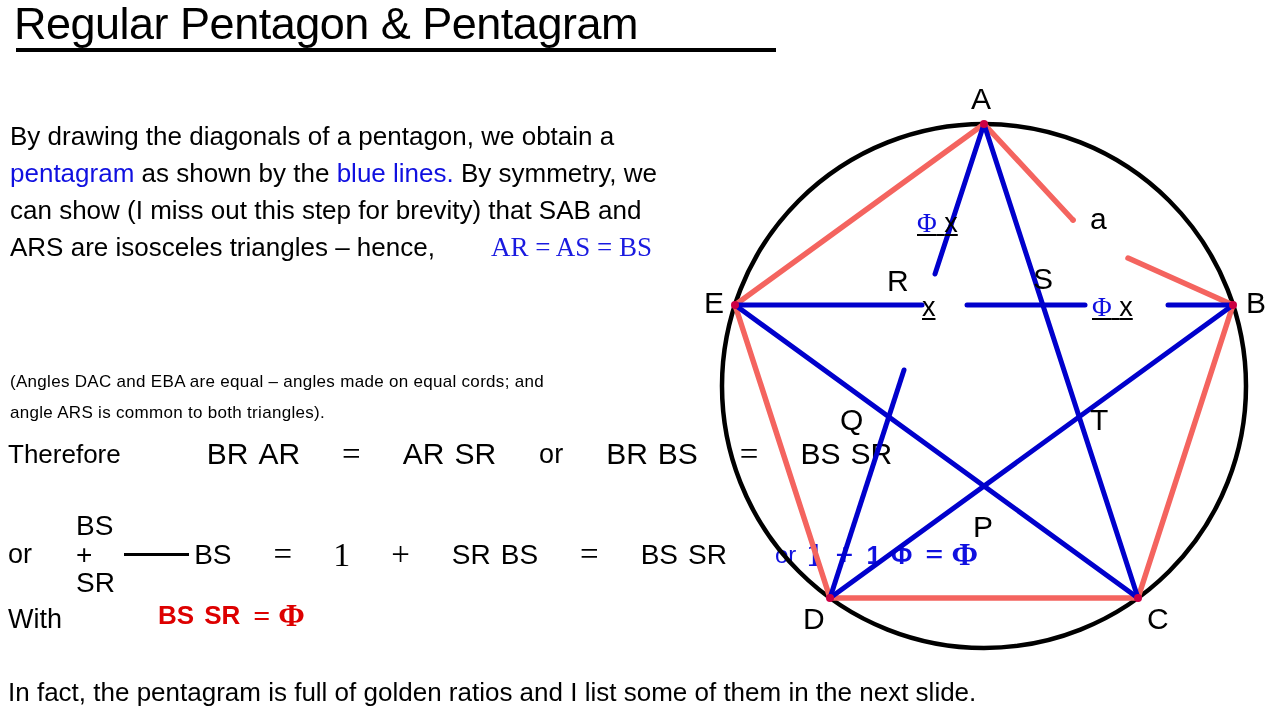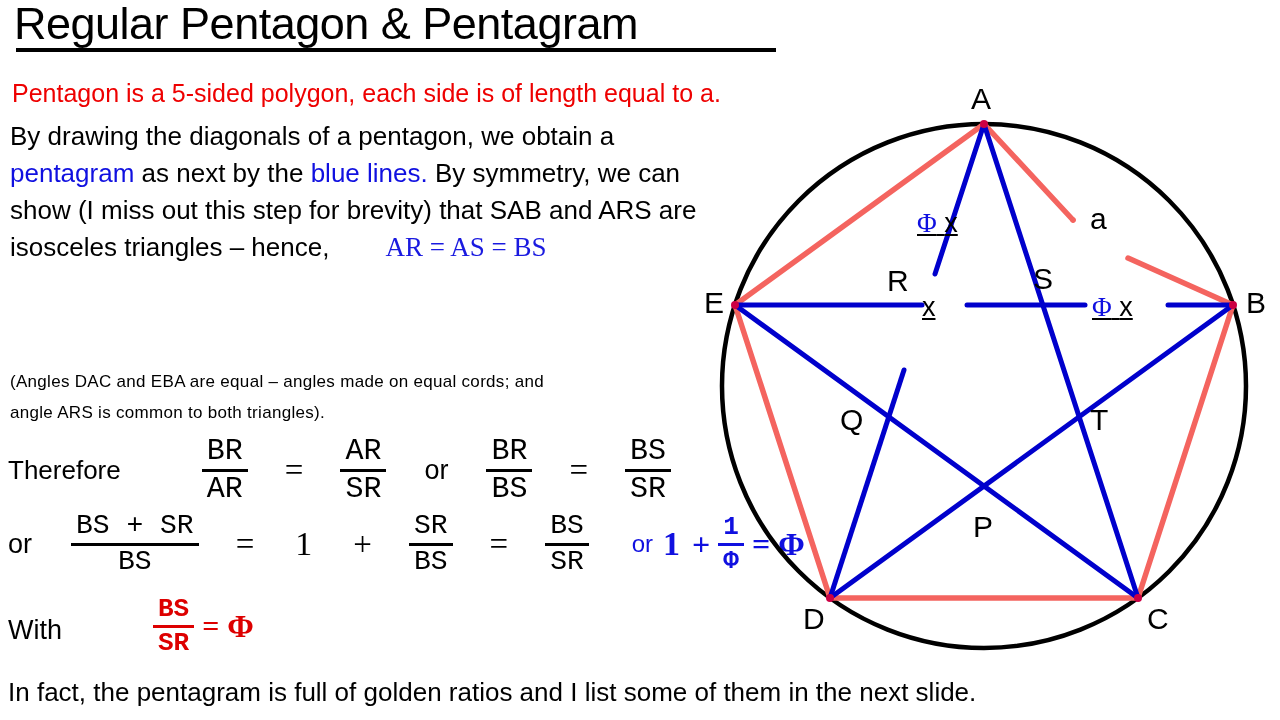--- a/index.html
+++ b/index.html
@@ -58,22 +58,22 @@
     position:absolute;left:10px;top:366px;
     width:690px;
     font-size:17px;line-height:31px;
     letter-spacing:0.3px;
   }
 
   
   .mathrow{position:absolute;display:flex;align-items:center;gap:29px;}
   .word{font-size:26px;font-family:"Liberation Sans",sans-serif;}
   .frac{
-    display:inline-flex;flex-direction:column;align-items:center;
-    font-family:Liberation Mono, monospace;
+    display:inline-flex;flex-direction:row;align-items:center;
+    font-family:Liberation Sans, sans-serif;
     line-height:1.02;
     vertical-align:middle;
   }
   .frac .num{padding:0 5px;}
   .frac .bar{
     display:block;width:100%;height:3px;background:currentColor;
     margin:2px 0;
   }
   .frac .den{padding:0 5px;}
   .op{font-family:"Liberation Serif", serif;padding:0 8px;}
@@ -125,24 +125,23 @@
   .figlabel .bphi{color:#1010e0;font-family:"Liberation Serif",serif;}
 </style>
 </head>
 <body>
 
 <div class="slide">
 
   <div id="title">Regular Pentagon &amp; Pentagram</div>
   <div id="title-rule"></div>
 
-  <div id="redline">Pentagon is a 5-sided polygon, each side is of length equal to a.</div>
 
   <div id="para">
-    <span>By drawing the diagonals of a pentagon, we obtain a </span><span class="blue">pentagram</span><span> as next by the </span><span class="blue">blue lines.</span><span> By symmetry, we can show (I miss out this step for brevity) that SAB and ARS are isosceles triangles – hence,</span><span class="hencegap"></span><span class="serif-blue">AR = AS = BS</span>
+    <span>By drawing the diagonals of a pentagon, we obtain a </span><span class="blue">pentagram</span><span> as shown by the </span><span class="blue">blue lines.</span><span> By symmetry, we can show (I miss out this step for brevity) that SAB and ARS are isosceles triangles – hence,</span><span class="hencegap"></span><span class="serif-blue">AR = AS = BS</span>
   </div>
 
   <div id="paren">
     <div>(Angles  DAC  and  EBA  are  equal – angles  made  on  equal  cords;  and</div>
     <div>angle ARS is common  to both  triangles).</div>
   </div>
 
   <div class="mathrow" id="row-therefore">
     <span class="word">Therefore</span>
     <span class="frac">

